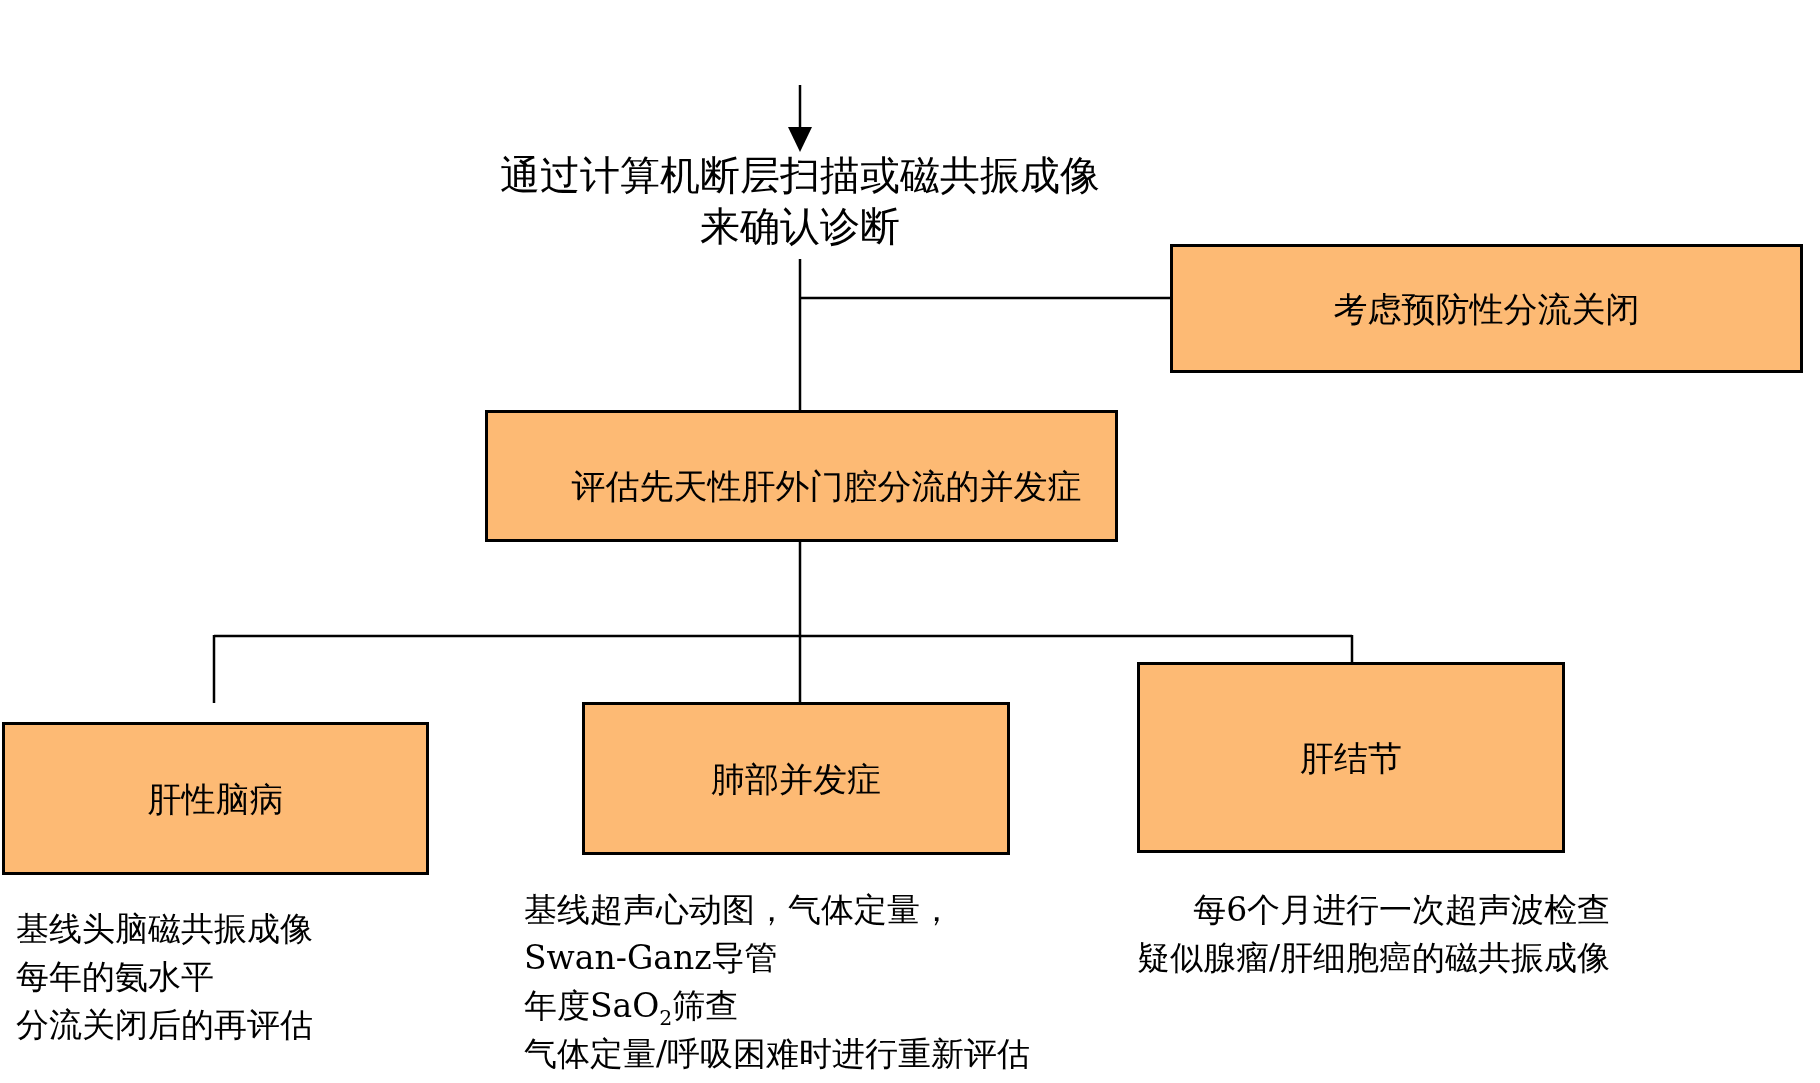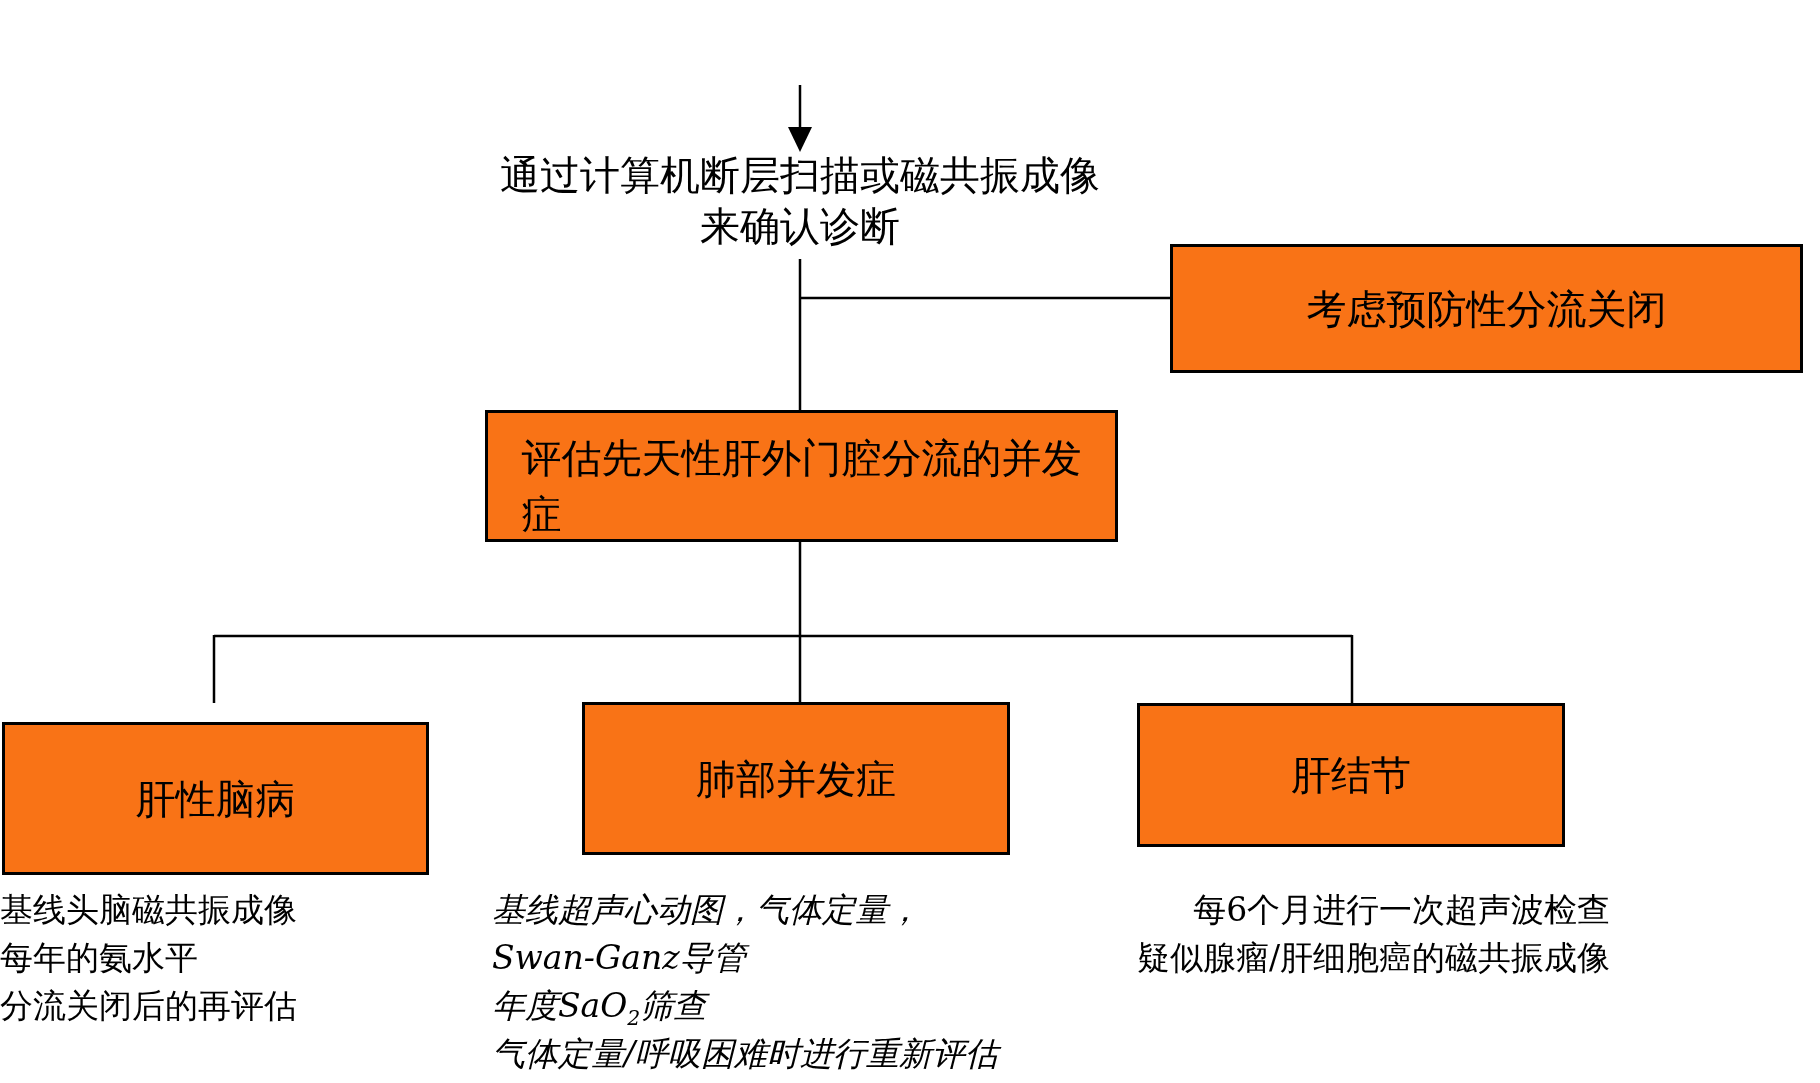--- a/index.html
+++ b/index.html
@@ -47,44 +47,44 @@
     transform: translateX(-50%);
     font-size: 40px;
     line-height: 51px;
     text-align: center;
     white-space: nowrap;
   }
   .box {
     position: absolute;
     box-sizing: border-box;
     border: 3px solid #000000;
-    background: #f97316;
+    background: #fdba74;
     display: flex;
     align-items: center;
     justify-content: center;
-    text-align: left;
-    font-size: 40px;
+    text-align: right;
+    font-size: 34px;
     line-height: 56px;
     white-space: nowrap;
   }
   .box.box-prophylactic { left: 1170px; top: 244px; width: 633px; height: 129px; }
   .box.box-assess       { left: 485px;  top: 410px; width: 633px; height: 132px; white-space: normal; }
   .box.box-assess .box-label { width: 560px; margin-top: 20px; }
   .box.box-he           { left: 2px;    top: 702px; width: 427px; height: 153px; margin-top: 20px; }
   .box.box-pulmonary    { left: 570px;  top: 702px; width: 428px; height: 153px; margin-left: 12px; }
-  .box.box-nodules      { left: 1137px; top: 703px; width: 428px; height: 144px; }
+  .box.box-nodules      { left: 1137px; top: 662px; width: 428px; height: 191px; }
   .note-list {
     position: absolute;
     top: 886px;
     font-size: 33px;
     line-height: 48px;
     white-space: nowrap;
   }
-  .note-list.list-he        { left: 0; }
-  .note-list.list-pulmonary { left: 492px; font-style: italic; }
+  .note-list.list-he        { left: 16px; margin-top: 19px; }
+  .note-list.list-pulmonary { left: 524px; }
   .note-list.list-nodules   { left: 1137px; text-align: right; }
   .note-list sub {
     font-size: 0.62em;
     line-height: 0;
   }
 </style>
 </head>
 <body>
 
 <div class="canvas">

